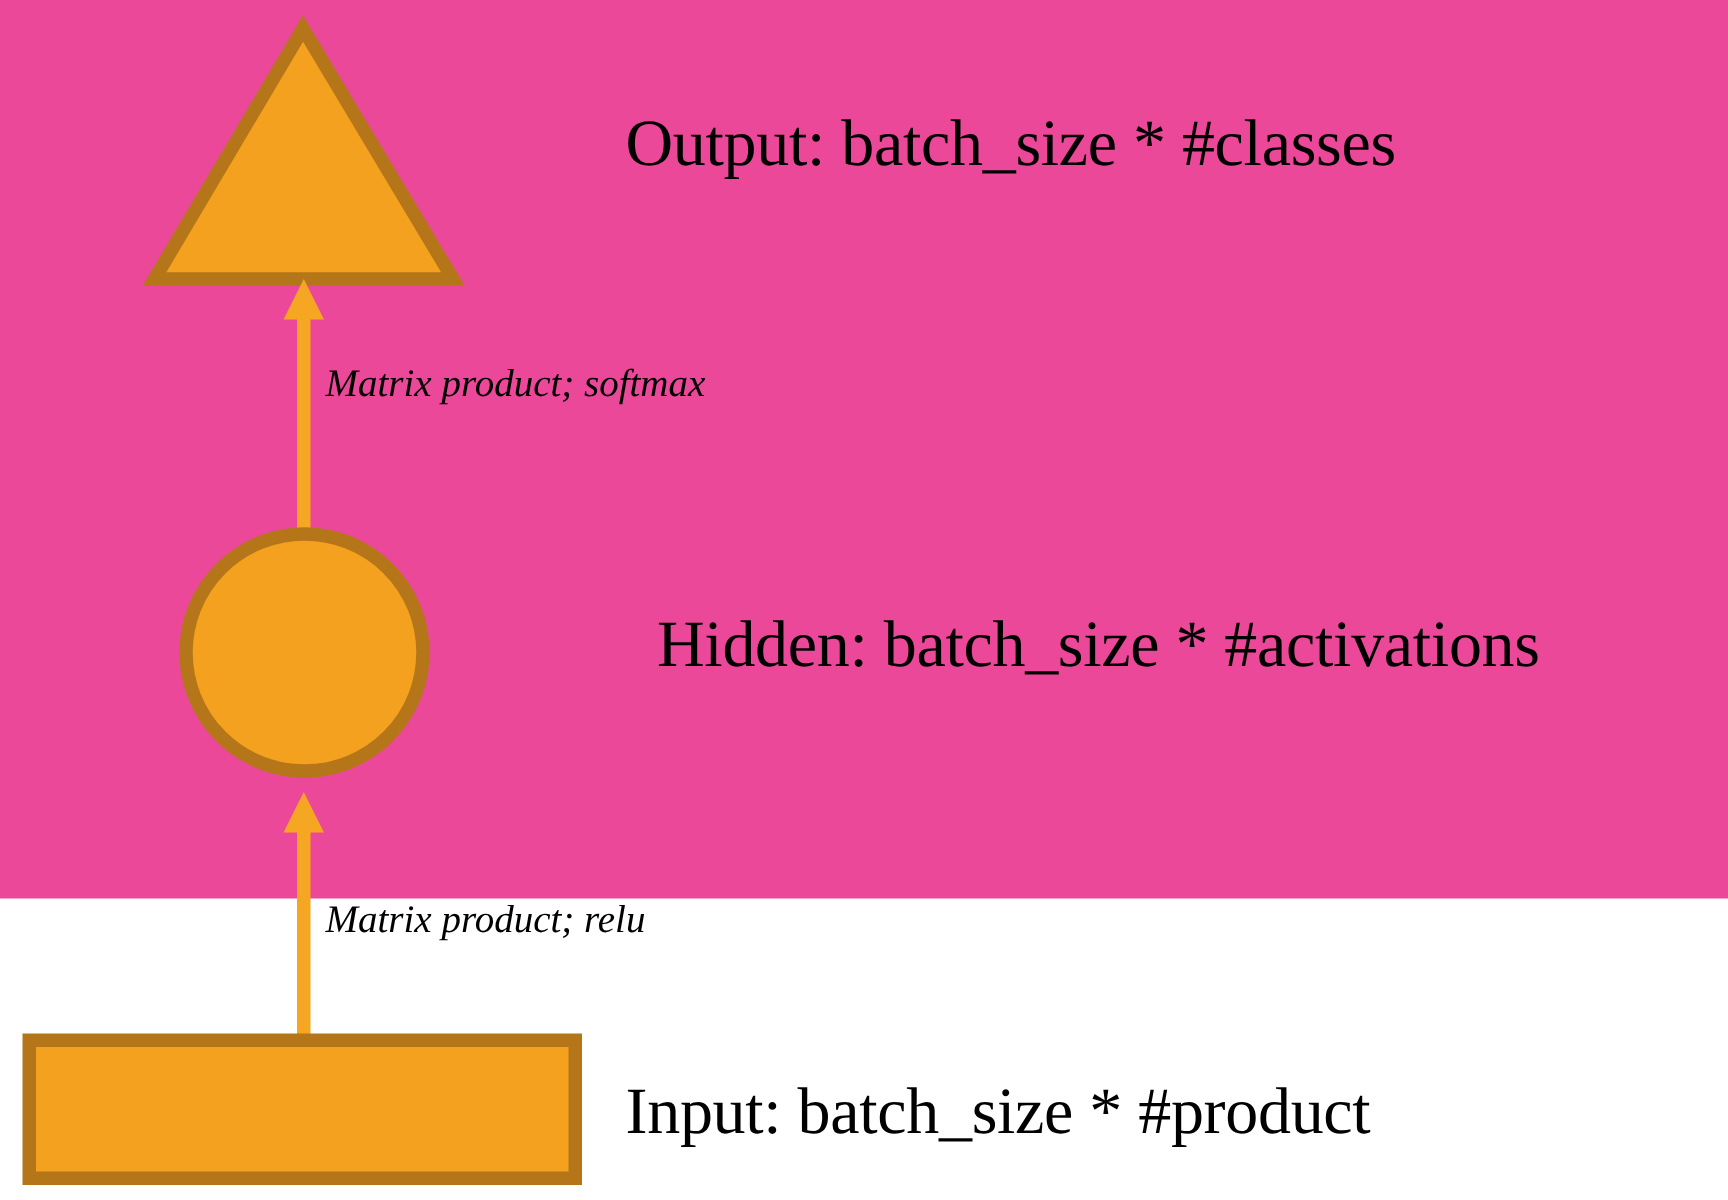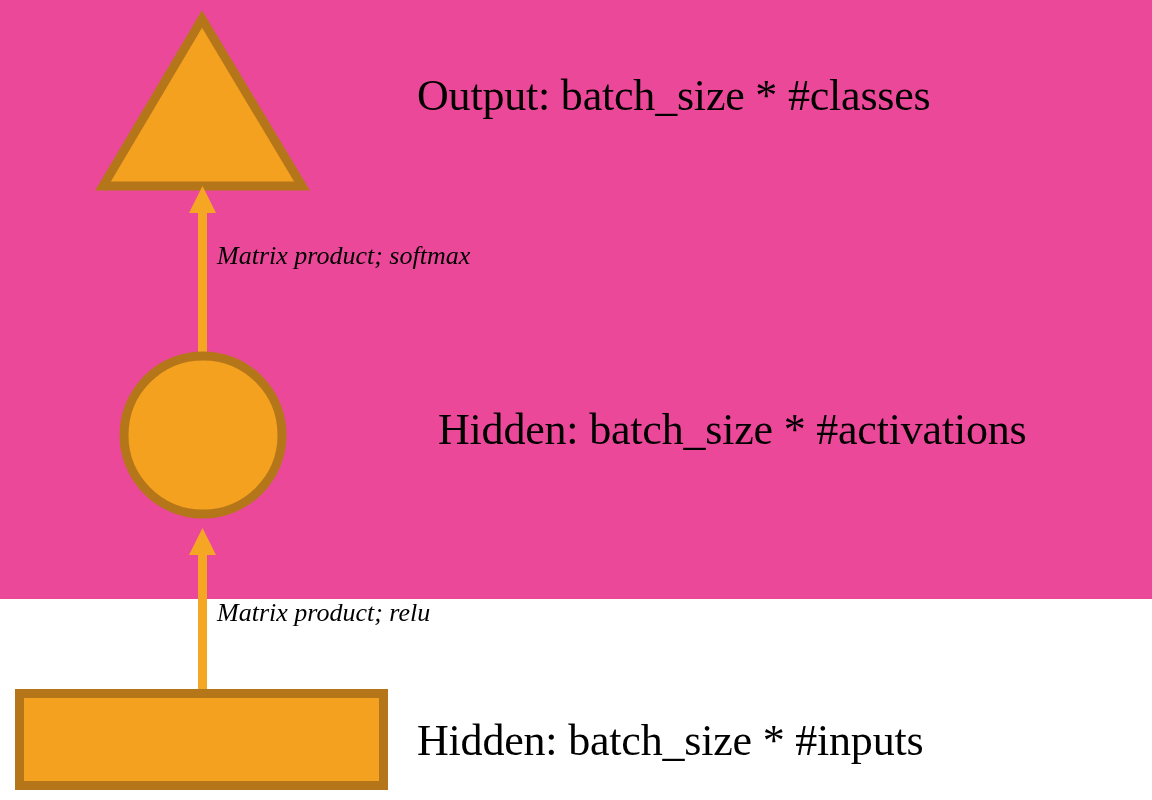--- a/index.html
+++ b/index.html
@@ -74,19 +74,19 @@
       <polygon points="202.5,528 216,555 189,555" fill="#f5a623"></polygon>
     </g>
 
     <rect x="19.5" y="693.5" width="364" height="92" fill="#f4a11f" stroke="#b5761a" stroke-width="9"></rect>
   </svg>
 
   <div class="layer-label" id="label-output">Output: batch_size * #classes</div>
 
   <div class="layer-label" id="label-hidden">Hidden: batch_size * #activations</div>
 
-  <div class="layer-label" id="label-input">Hidden: batch_size * #inputs</div>
+  <div class="layer-label" id="label-input">Input: batch_size * #product</div>
 
   <div class="edge-label" id="label-edge-top">Matrix product; softmax</div>
 
   <div class="edge-label" id="label-edge-bot">Matrix product; relu</div>
 
 </div>
 
 </body></html>

